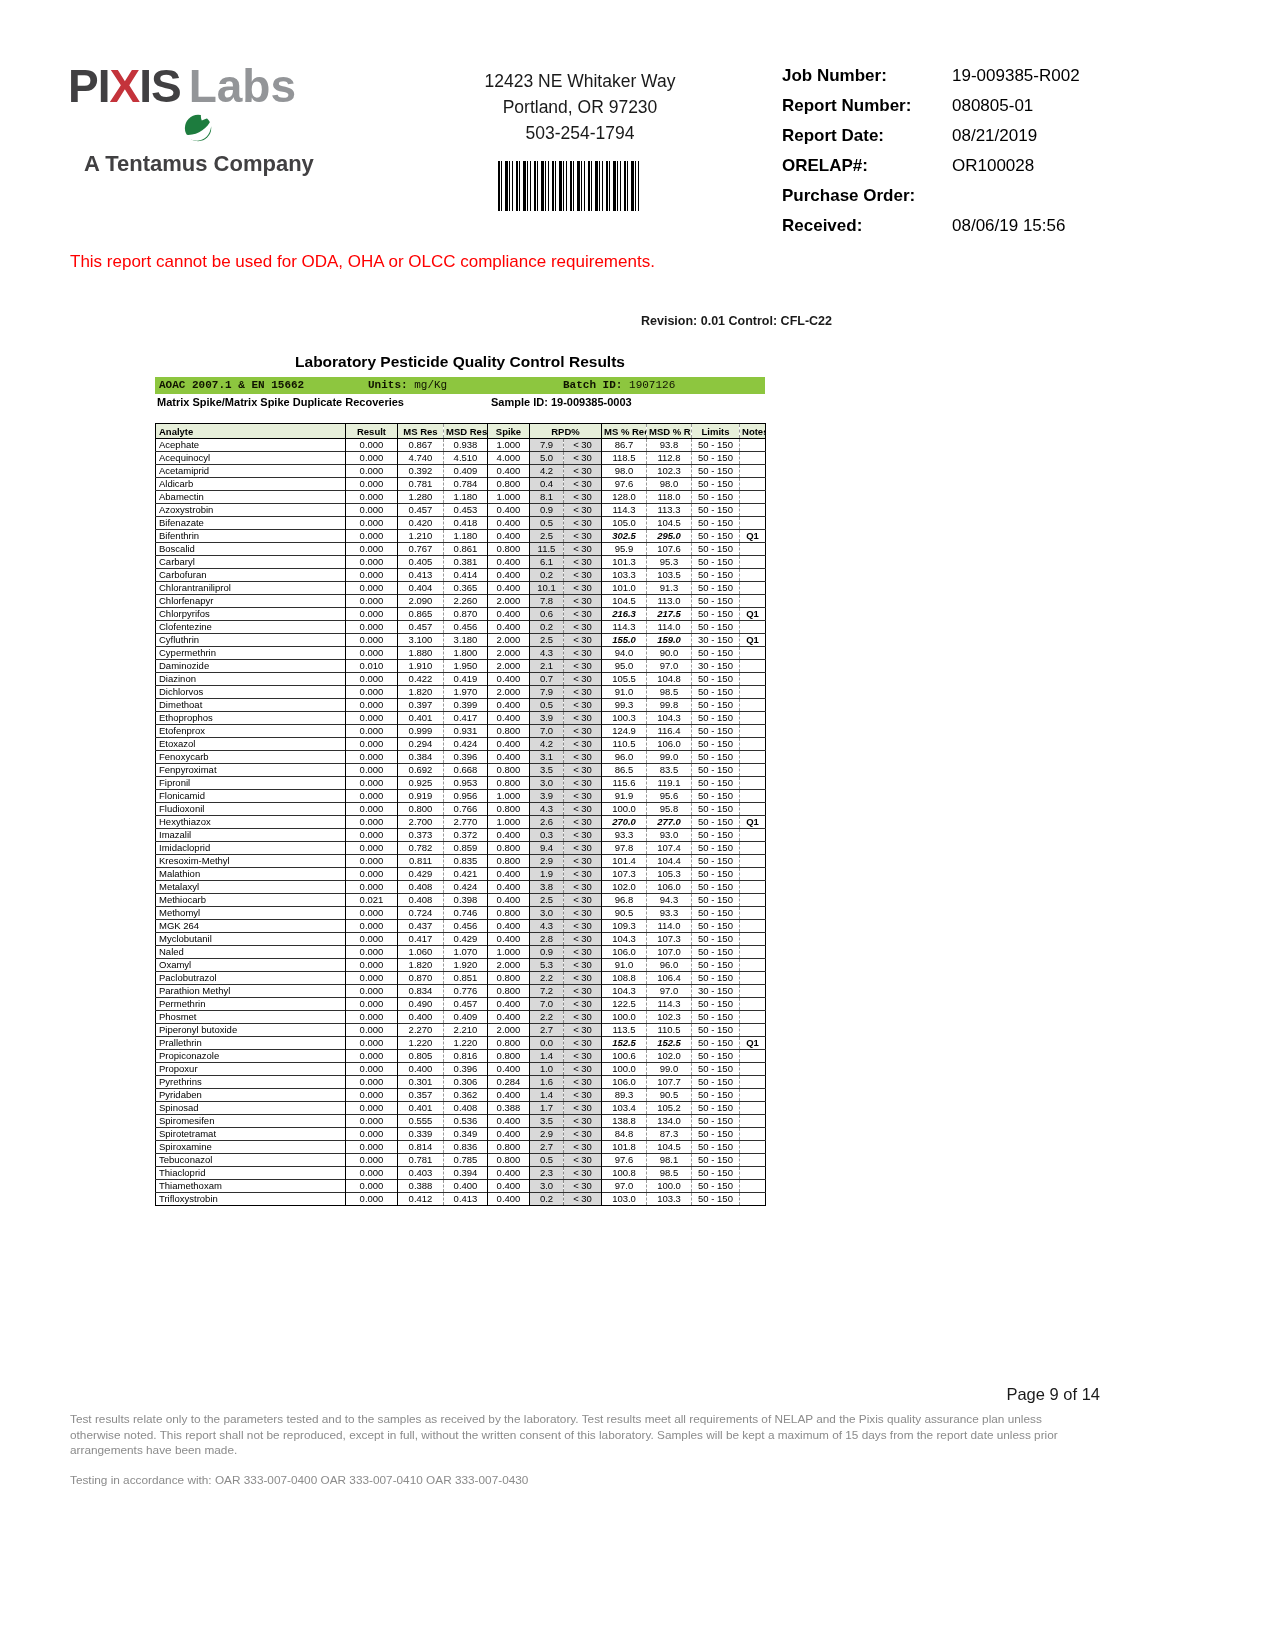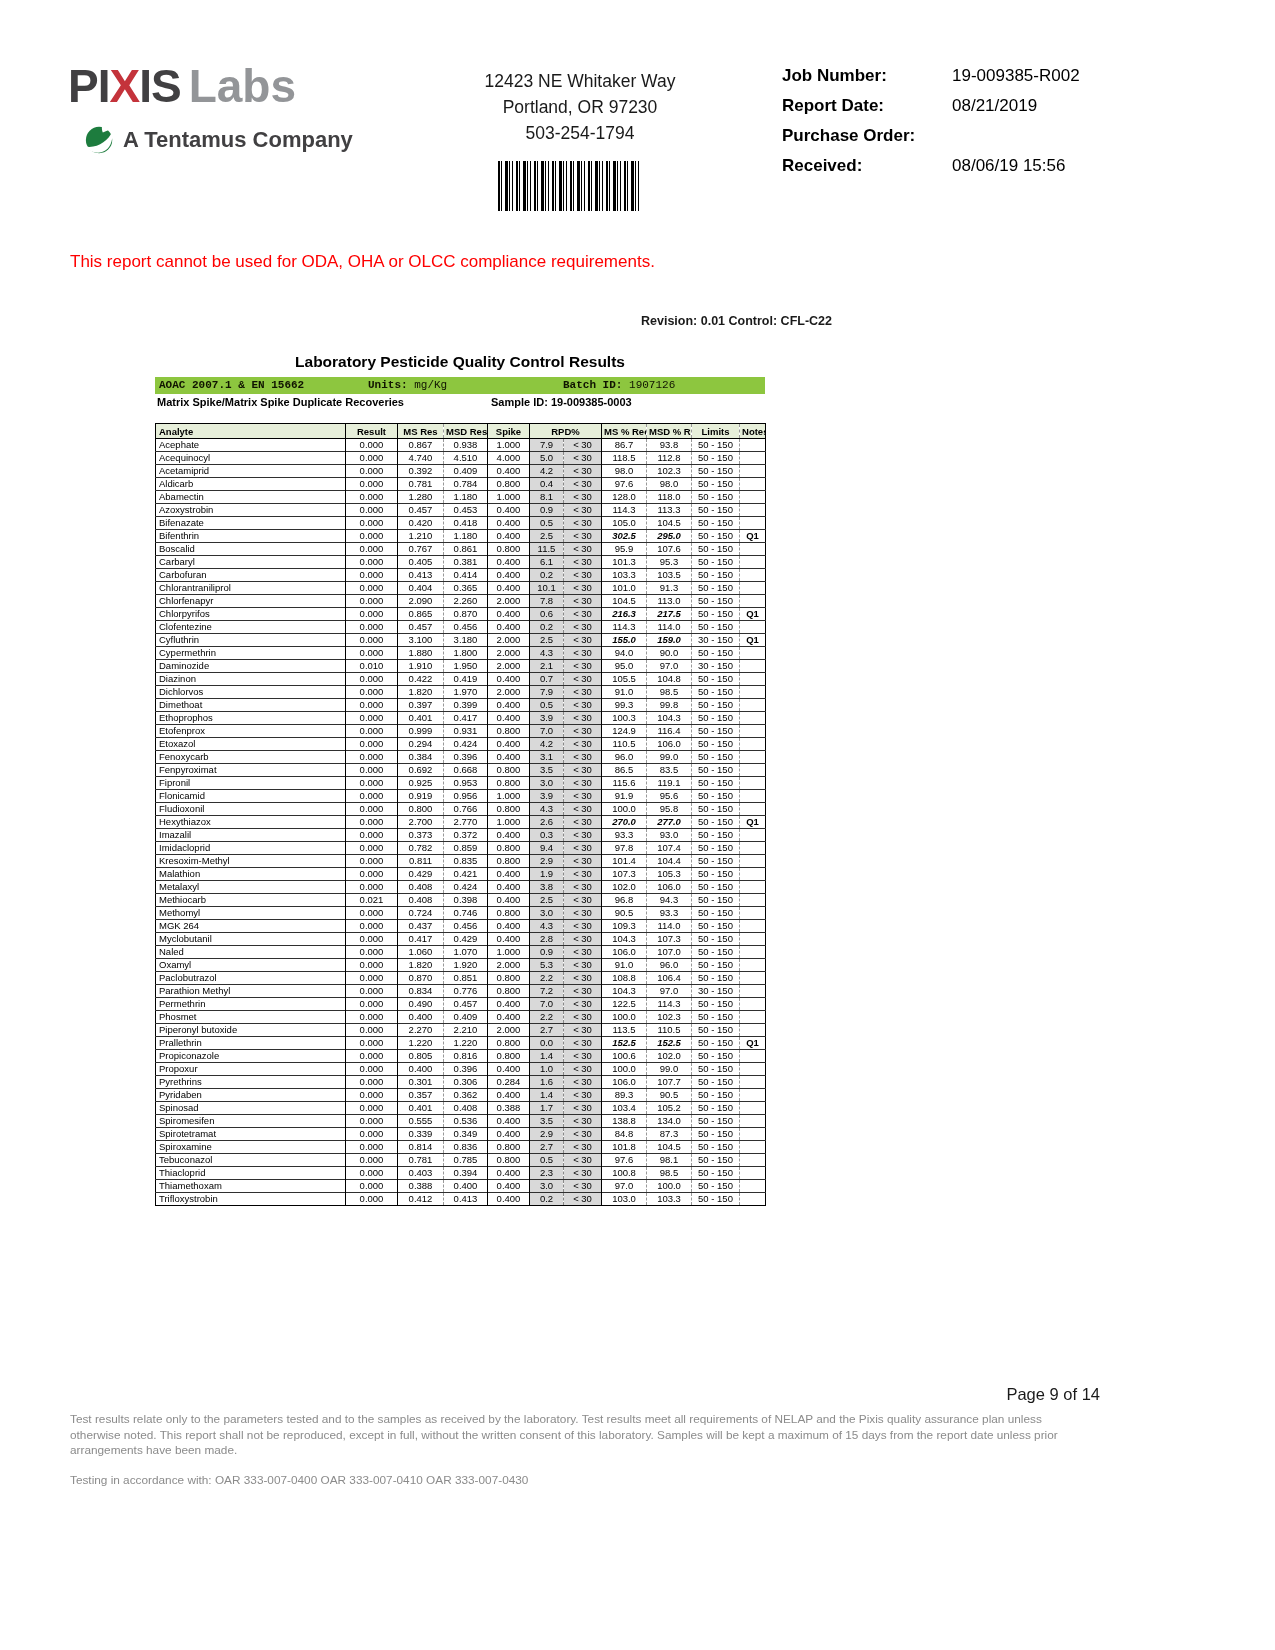--- a/index.html
+++ b/index.html
@@ -6,21 +6,21 @@
   body{
     width:1275px;height:1650px;position:relative;background:#ffffff;
     font-family:"Liberation Sans",sans-serif;color:#000;
     -webkit-font-smoothing:antialiased;
   }
   
   .logo{position:absolute;left:68px;top:62px;}
   .logo-line1{font-size:46px;font-weight:bold;line-height:48px;letter-spacing:-1px;color:#414042;}
   .logo-line1 .lx{color:#c4333b;}
   .logo-line1 .labs{color:#939598;margin-left:8px;letter-spacing:0;}
-  .logo-line2{display:flex;align-items:center;gap:7px;margin-top:14px;margin-left:16px;}
+  .logo-line2{display:flex;align-items:center;gap:7px;margin-top:2px;margin-left:16px;flex-direction:column;}
   .logo-line2 .tagline{font-size:22px;font-weight:bold;color:#414042;}
   .leaf{width:32px;height:32px;flex:0 0 auto;}
   .addr{position:absolute;left:440px;top:68px;width:280px;text-align:center;font-size:17.5px;line-height:26px;color:#1a1a1a;}
   .barcode{position:absolute;left:498px;top:161px;width:144px;height:50px;
     background:repeating-linear-gradient(90deg,#000 0 2px,#fff 2px 3px,#000 3px 4px,#fff 4px 7px,#000 7px 10px,#fff 10px 11px,#000 11px 12px,#fff 12px 14px,#000 14px 15px,#fff 15px 18px);}
   .jobinfo{position:absolute;left:782px;top:66px;font-size:17px;}
   .ji-row{display:flex;height:30px;align-items:flex-start;}
   .ji-label{width:170px;font-weight:bold;}
   
   .notice{position:absolute;left:70px;top:252px;font-size:17px;color:#fe0000;}
@@ -83,22 +83,30 @@
   </div>
 
   <div class="barcode"></div>
 
   <div class="jobinfo">
     <div class="ji-row">
       <span class="ji-label">Job Number:</span>
       <span class="ji-value">19-009385-R002</span>
     </div>
     <div class="ji-row">
+      <span class="ji-label">Report Number:</span>
+      <span class="ji-value">080805-01</span>
+    </div>
+    <div class="ji-row">
       <span class="ji-label">Report Date:</span>
       <span class="ji-value">08/21/2019</span>
+    </div>
+    <div class="ji-row">
+      <span class="ji-label">ORELAP#:</span>
+      <span class="ji-value">OR100028</span>
     </div>
     <div class="ji-row">
       <span class="ji-label">Purchase Order:</span>
       <span class="ji-value"></span>
     </div>
     <div class="ji-row">
       <span class="ji-label">Received:</span>
       <span class="ji-value">08/06/19  15:56</span>
     </div>
   </div>

